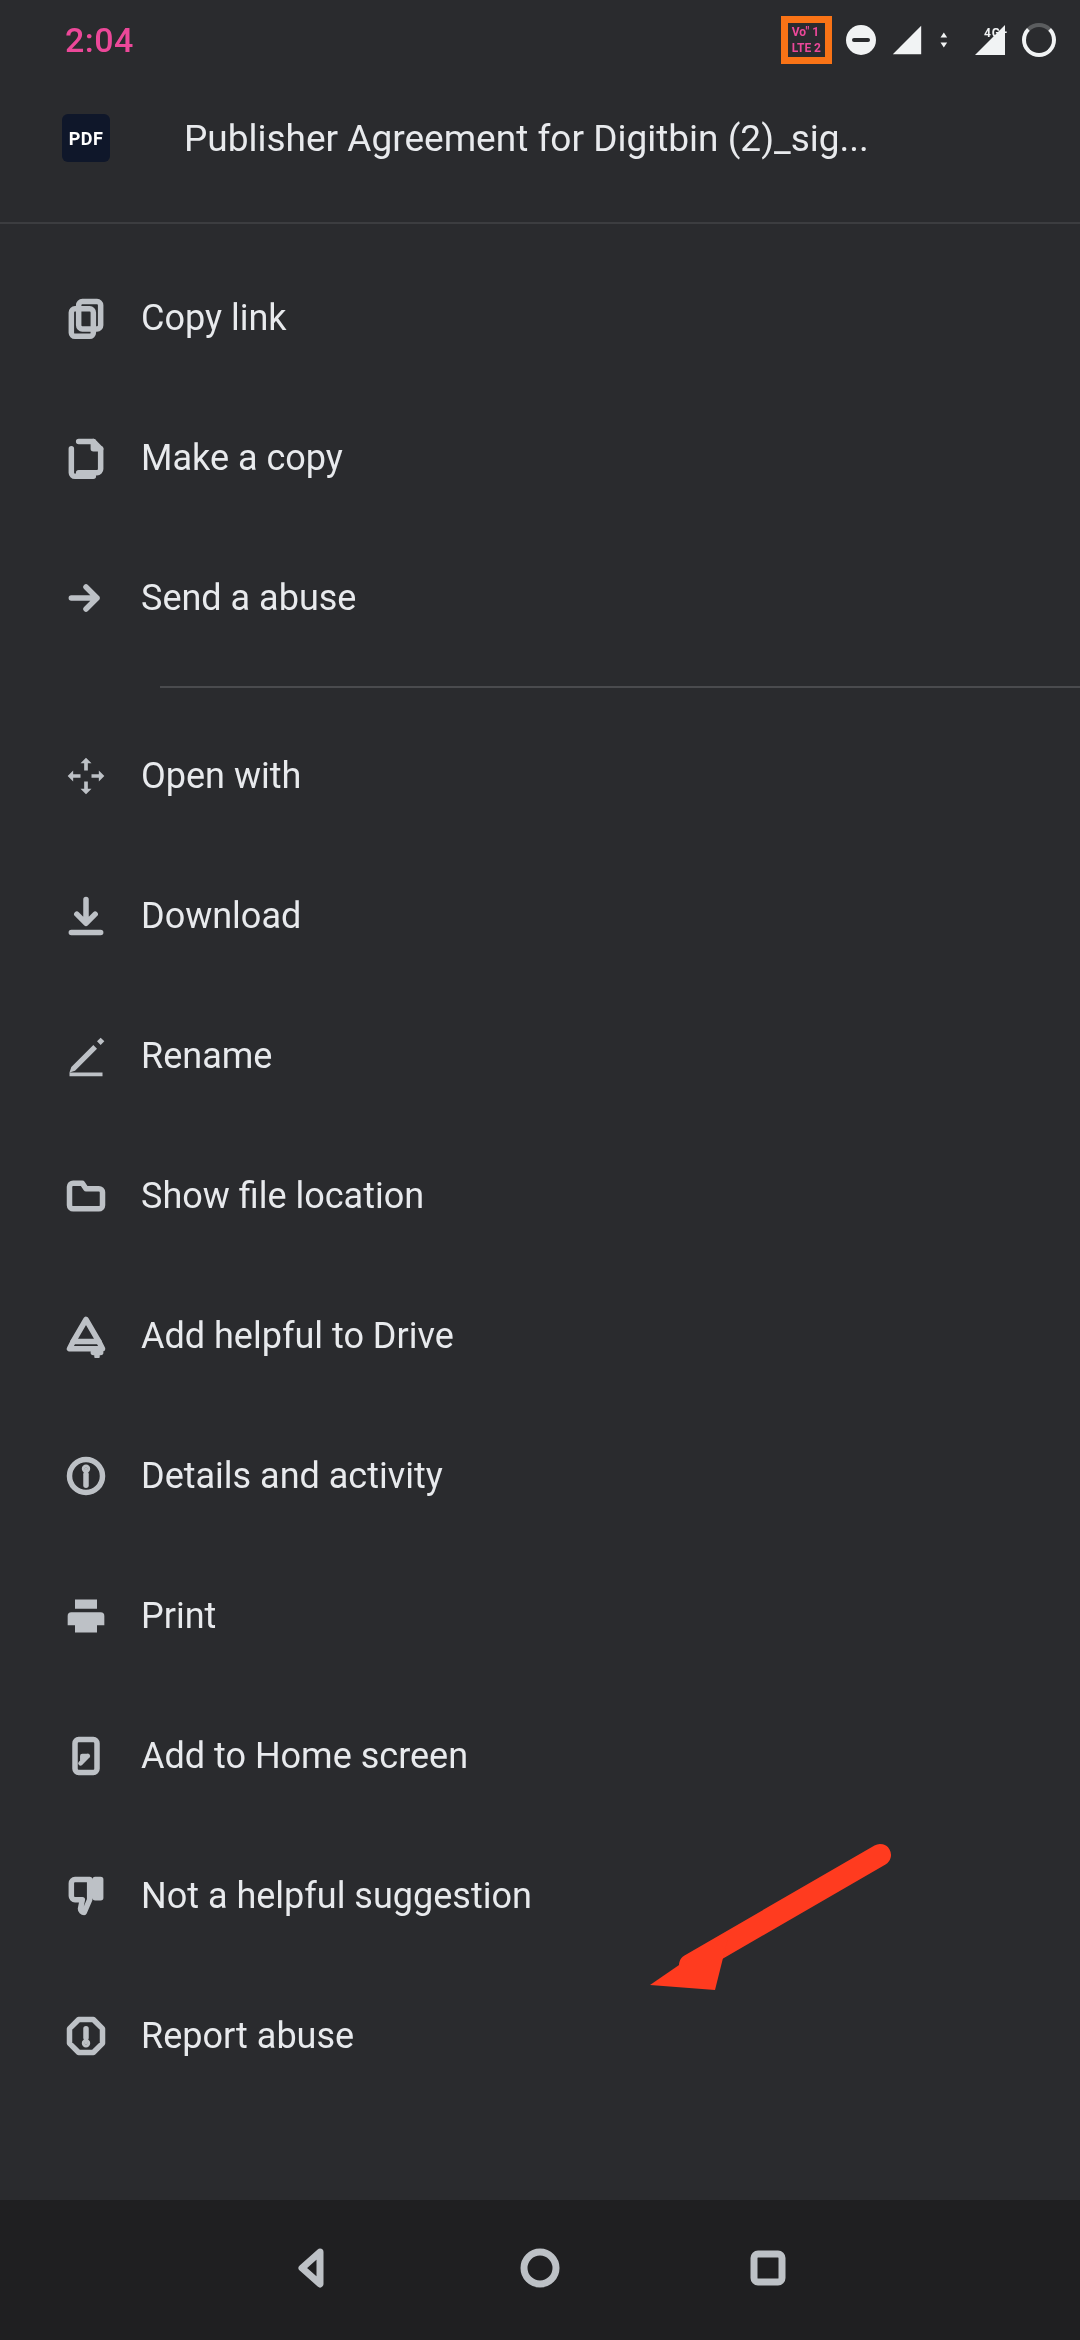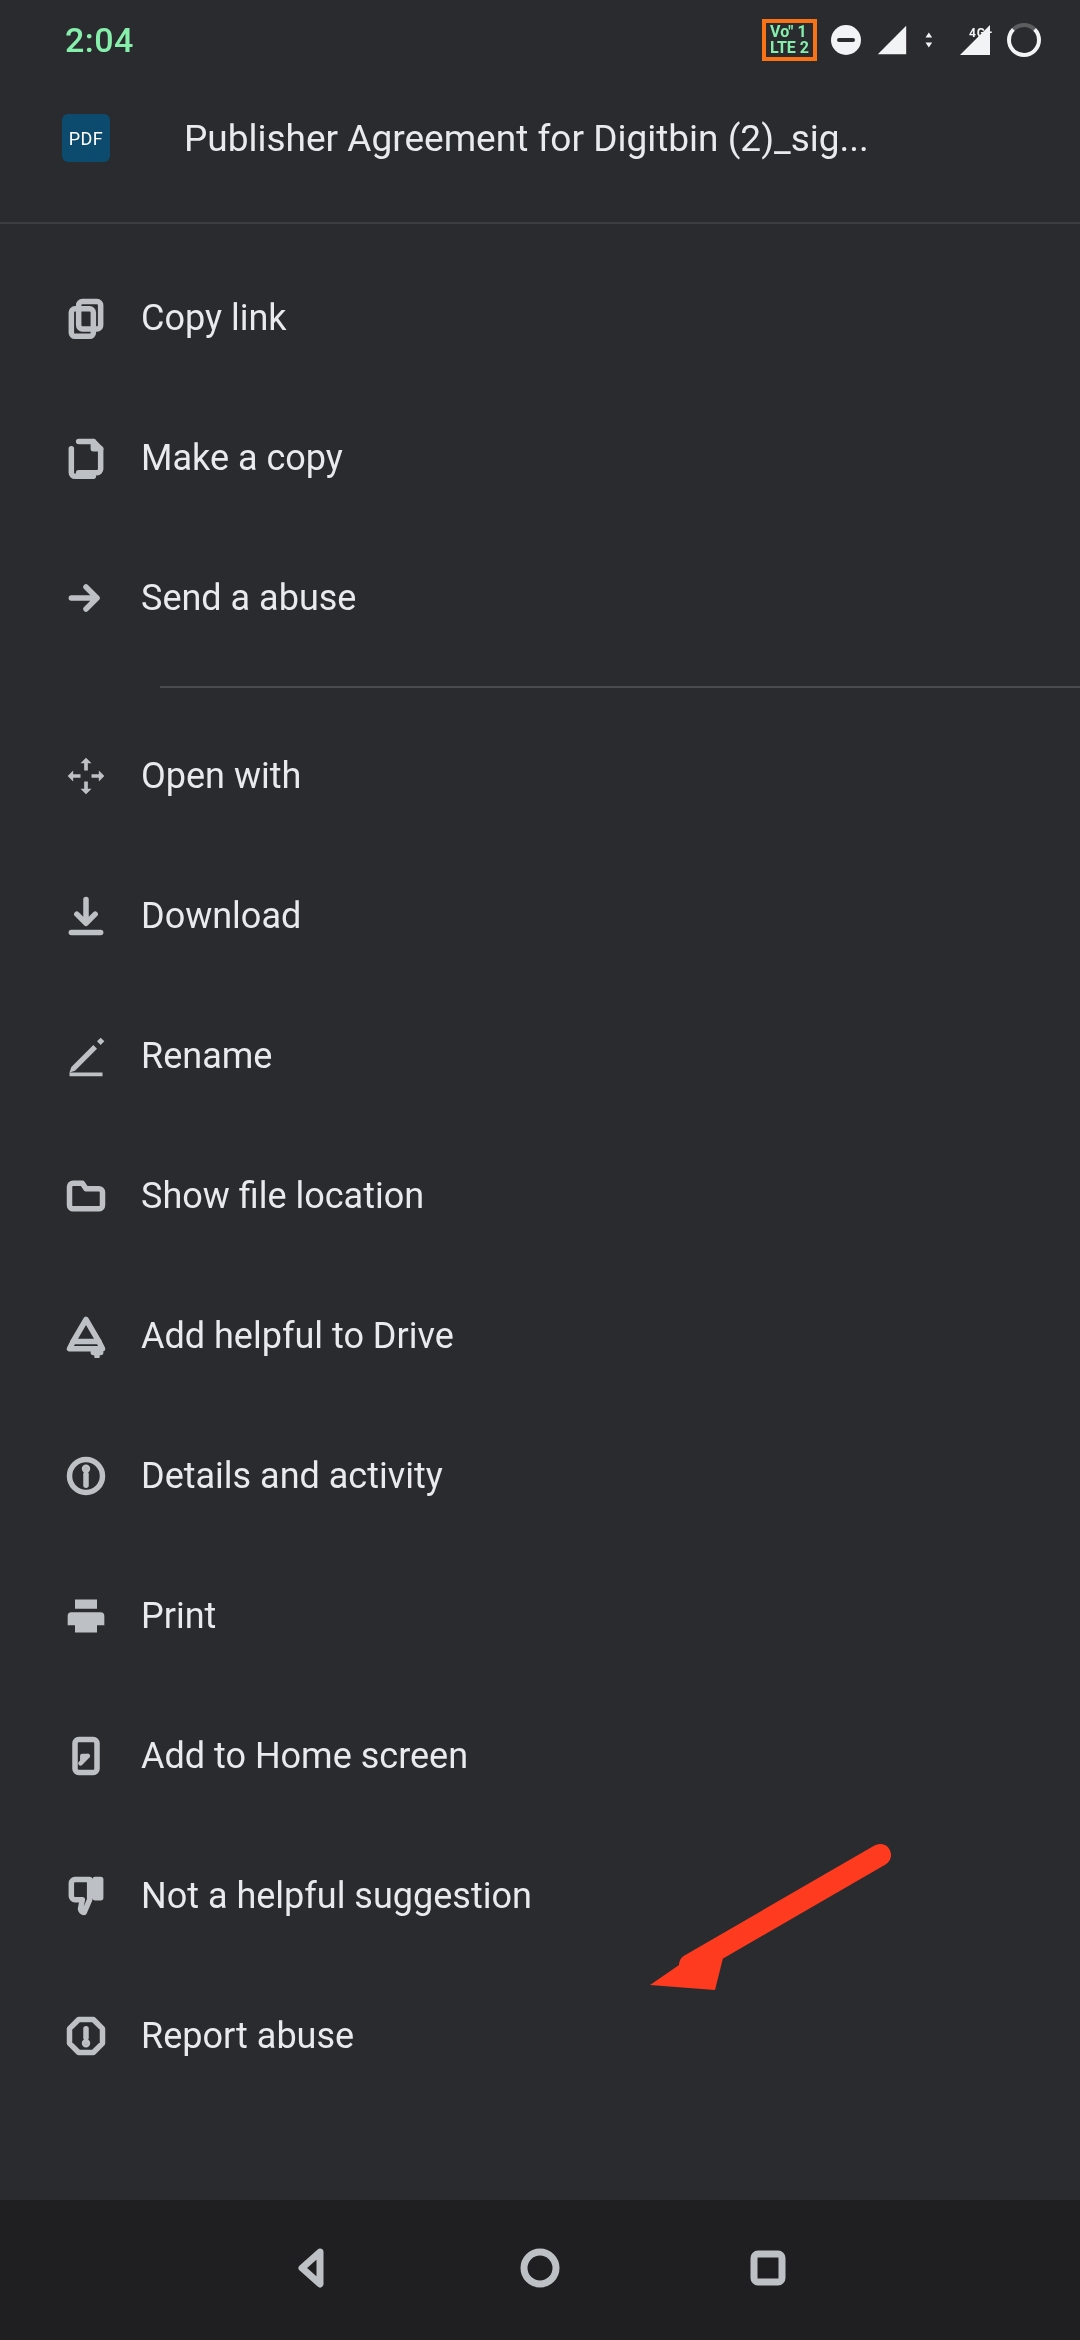--- a/index.html
+++ b/index.html
@@ -16,40 +16,40 @@
     overflow: hidden;
     position: relative;
   }
 
   
   .status-bar {
     height: 80px;
     display: flex;
     align-items: center;
     justify-content: space-between;
-    padding: 0 39px 0 65px;
+    padding: 0 24px 0 65px;
     font-size: 34px;
     letter-spacing: 0.5px;
-    color: #86efac;
+    color: #ec4899;
   }
   .status-left {
     font-weight: 500;
   }
   .status-right {
     display: flex;
     align-items: center;
     gap: 14px;
   }
   .status-right svg, .status-right .txt-icon {
     display: block;
   }
   .volte-box {
-    border: 4px solid #f97316;
+    border: 7px solid #f97316;
     padding: 1px 4px;
-    font-size: 16px;
+    font-size: 12px;
     line-height: 16px;
     font-weight: 700;
     letter-spacing: 0;
   }
   .volte-box .row { display:block; }
   .dnd-circle {
     width: 30px;
     height: 30px;
     background: #f1f3f4;
     border-radius: 50%;
@@ -76,28 +76,28 @@
   
   .header {
     display: flex;
     align-items: center;
     gap: 38px;
     padding: 34px 62px 60px 62px;
   }
   .pdf-badge {
     width: 48px;
     height: 48px;
-    background: #0c4a6e;
+    background: #0f172a;
     border-radius: 6px;
     display: flex;
     align-items: center;
     justify-content: center;
     color: #fff;
     font-size: 18px;
-    font-weight: 400;
+    font-weight: 700;
     letter-spacing: 0.5px;
   }
   .header-title {
     font-size: 37px;
     color: #e8eaed;
     max-width: 820px;
     white-space: nowrap;
     overflow: hidden;
     text-overflow: ellipsis;
     margin-left: 36px;

